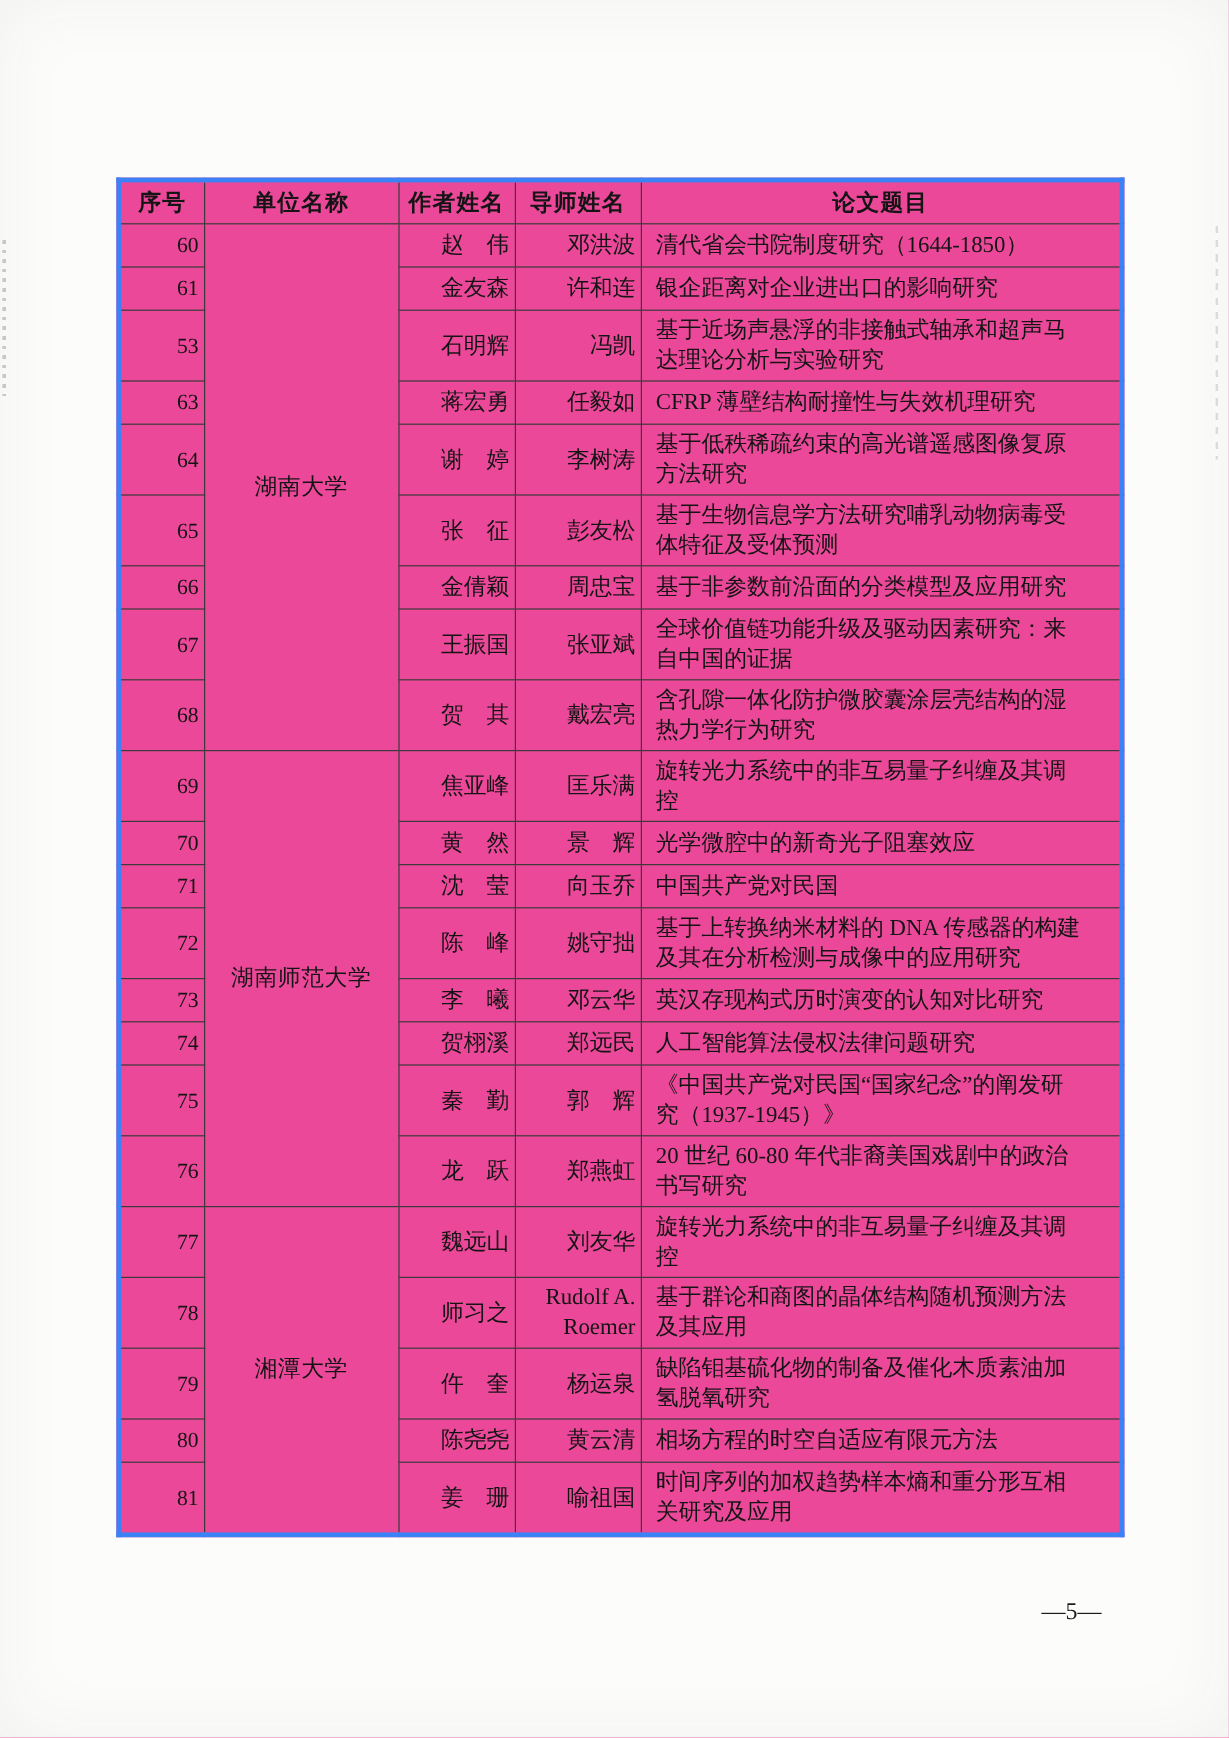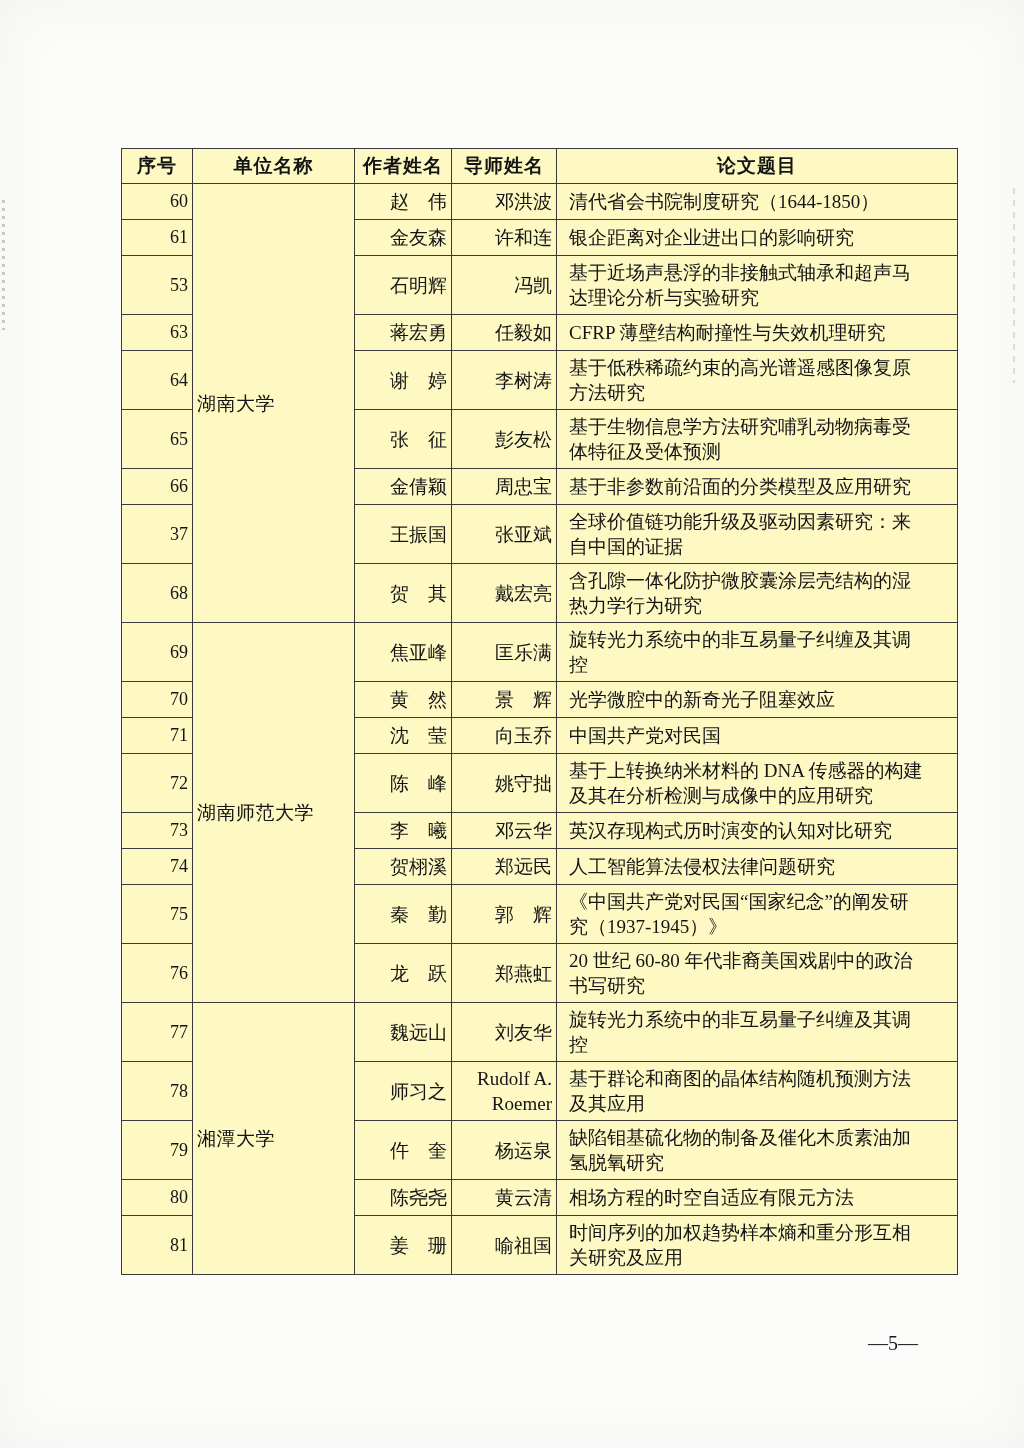--- a/index.html
+++ b/index.html
@@ -16,44 +16,43 @@
     inset: 0;
     box-shadow: inset 0 0 60px rgba(60,60,60,0.05);
   }
   table.thesis {
     position: absolute;
     left: 97px;
     top: 148px;
     width: 836px;
     border-collapse: collapse;
     table-layout: fixed;
-    background: #fef9c3;
-    border: 1px solid #3b82f6;
-    margin-left: 24px;
+    background: #ec4899;
+    border: 4px solid #3b82f6;
   }
   .thesis th, .thesis td {
     border: 1.5px solid #3a3a3a;
     vertical-align: middle;
   }
   .thesis th {
     height: 28px;
     padding: 4px 2px;
     font-size: 19px;
     font-weight: bold;
     text-align: center;
     letter-spacing: 1px;
   }
   .thesis td {
     height: 36px;
     padding: 4px 4px;
     font-size: 19px;
     line-height: 25px;
   }
   td.c-no   { text-align: right; font-size: 18px; }
-  td.c-uni  { letter-spacing: 0.5px; }
+  td.c-uni  { text-align: center; letter-spacing: 0.5px; }
   td.c-author, td.c-advisor { text-align: right; }
   td.c-title {
     text-align: left;
     padding: 4px 30px 4px 12px;
   }
   .page-number {
     position: absolute;
     left: 838px;
     top: 1332px;
     width: 110px;
@@ -147,21 +146,21 @@
           <td class="c-advisor">彭友松</td>
           <td class="c-title">基于生物信息学方法研究哺乳动物病毒受体特征及受体预测</td>
         </tr>
         <tr>
           <td class="c-no">66</td>
           <td class="c-author">金倩颖</td>
           <td class="c-advisor">周忠宝</td>
           <td class="c-title">基于非参数前沿面的分类模型及应用研究</td>
         </tr>
         <tr>
-          <td class="c-no">37</td>
+          <td class="c-no">67</td>
           <td class="c-author">王振国</td>
           <td class="c-advisor">张亚斌</td>
           <td class="c-title">全球价值链功能升级及驱动因素研究：来自中国的证据</td>
         </tr>
         <tr>
           <td class="c-no">68</td>
           <td class="c-author">贺　其</td>
           <td class="c-advisor">戴宏亮</td>
           <td class="c-title">含孔隙一体化防护微胶囊涂层壳结构的湿热力学行为研究</td>
         </tr>

